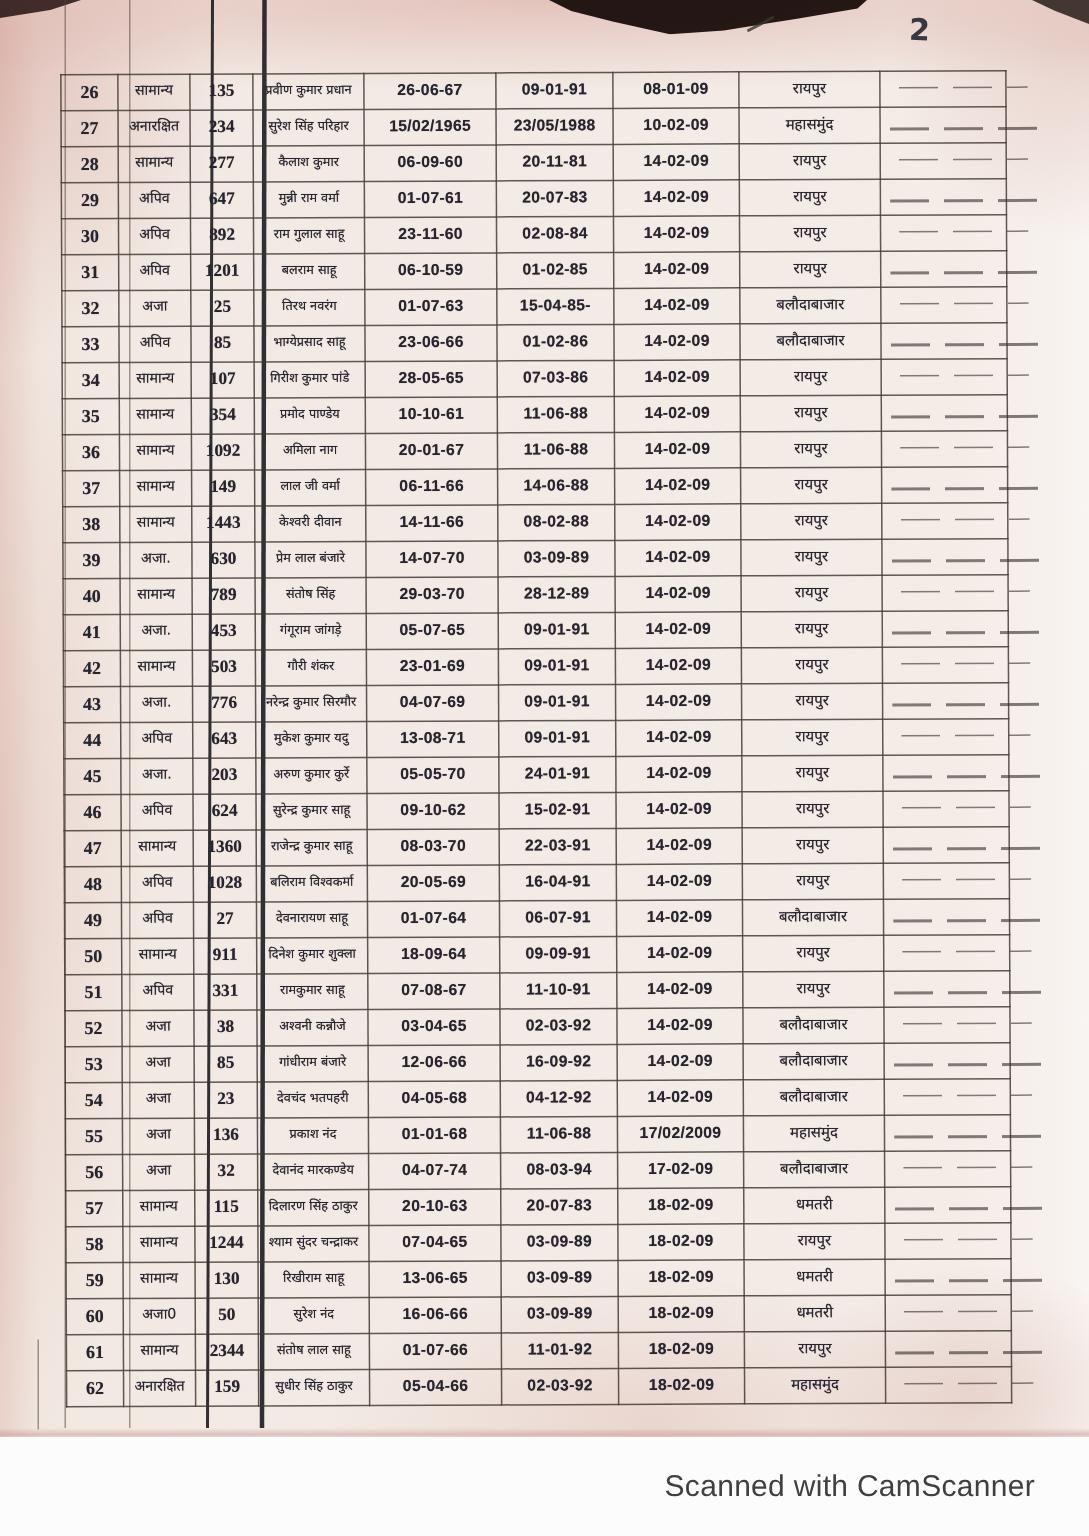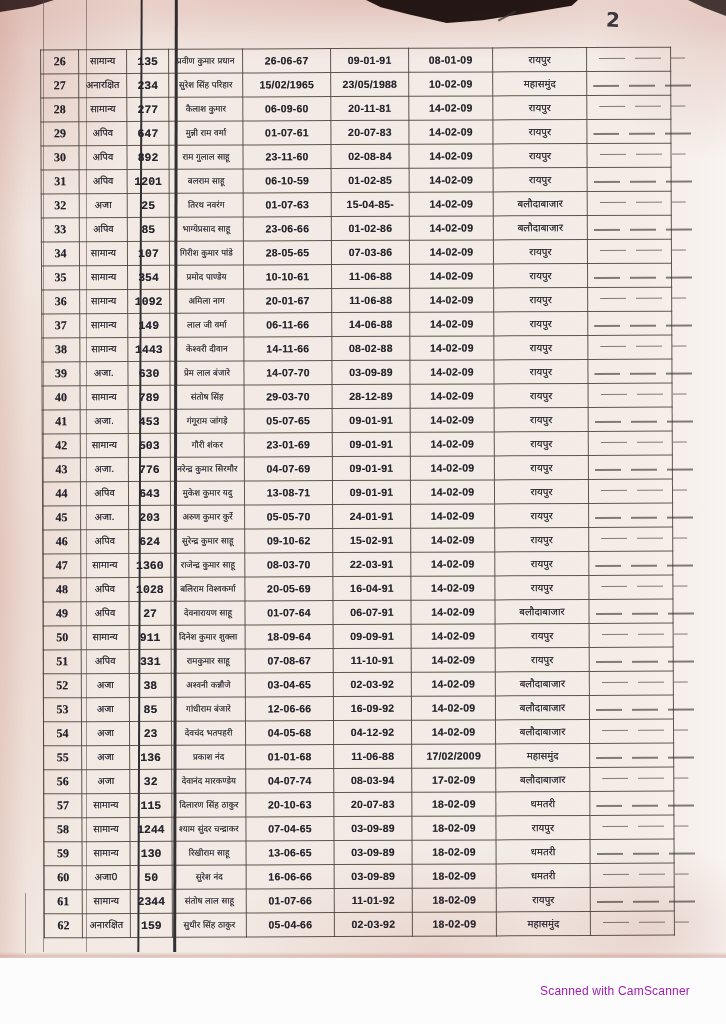--- a/index.html
+++ b/index.html
@@ -57,40 +57,40 @@
   }
   table.records td{
     border:1px solid rgba(62,54,48,.82);
     padding:1px 2px;height:21px;overflow:visible;position:relative;
     color:#26242c;text-align:center;vertical-align:middle;
     text-shadow:0 0 .5px rgba(40,40,55,.55);
     line-height:1.15;
   }
   td.c-sr   {font-family:"Liberation Serif", serif;font-weight:bold;font-size:12px;}
   td.c-cat  {font-size:9.5px;margin-top:37px;}
-  td.c-num  {font-family:Liberation Mono, monospace;font-weight:600;font-size:11.5px;}
+  td.c-num  {font-family:Liberation Serif, serif;font-weight:600;font-size:11.5px;}
   td.c-name {font-size:8.5px;text-align:left;padding-left:4px;}
   td.c-dob, td.c-d2, td.c-d3{
     font-family:"Liberation Sans", sans-serif;font-size:10.5px;font-weight:600;letter-spacing:.2px;color:#2d2c35;
   }
   td.c-place{font-size:10px;}
   td.c-empty{border-left:1px solid rgba(62,54,48,.82);}
   
   td.c-empty::after{
     content:"";position:absolute;left:6px;top:58%;width:100px;height:1.4px;
     background:repeating-linear-gradient(90deg, rgba(50,44,40,.6) 0 26px, rgba(50,44,40,0) 26px 36px);
   }
   tr:nth-child(odd) td.c-empty::after{top:42%;width:86px;left:12px;}
   
   .scanner-bar{
     position:absolute;left:0;top:958px;width:726px;height:66px;background:#fcfcfc;
     display:flex;align-items:center;justify-content:flex-end;padding-right:36px;box-sizing:border-box;
   }
   .scanner-bar span{
-    font-family:"Liberation Sans", sans-serif;font-size:12px;color:#a21caf;letter-spacing:.2px;text-align:center;
+    font-family:"Liberation Sans", sans-serif;font-size:20px;color:#404040;letter-spacing:.2px;text-align:center;
   }
 </style>
 </head>
 <body>
 
 <div class="paper">
 
   <div class="blob-top"></div>
   <div class="blob-topleft"></div>
   <div class="blob-topright"></div>

